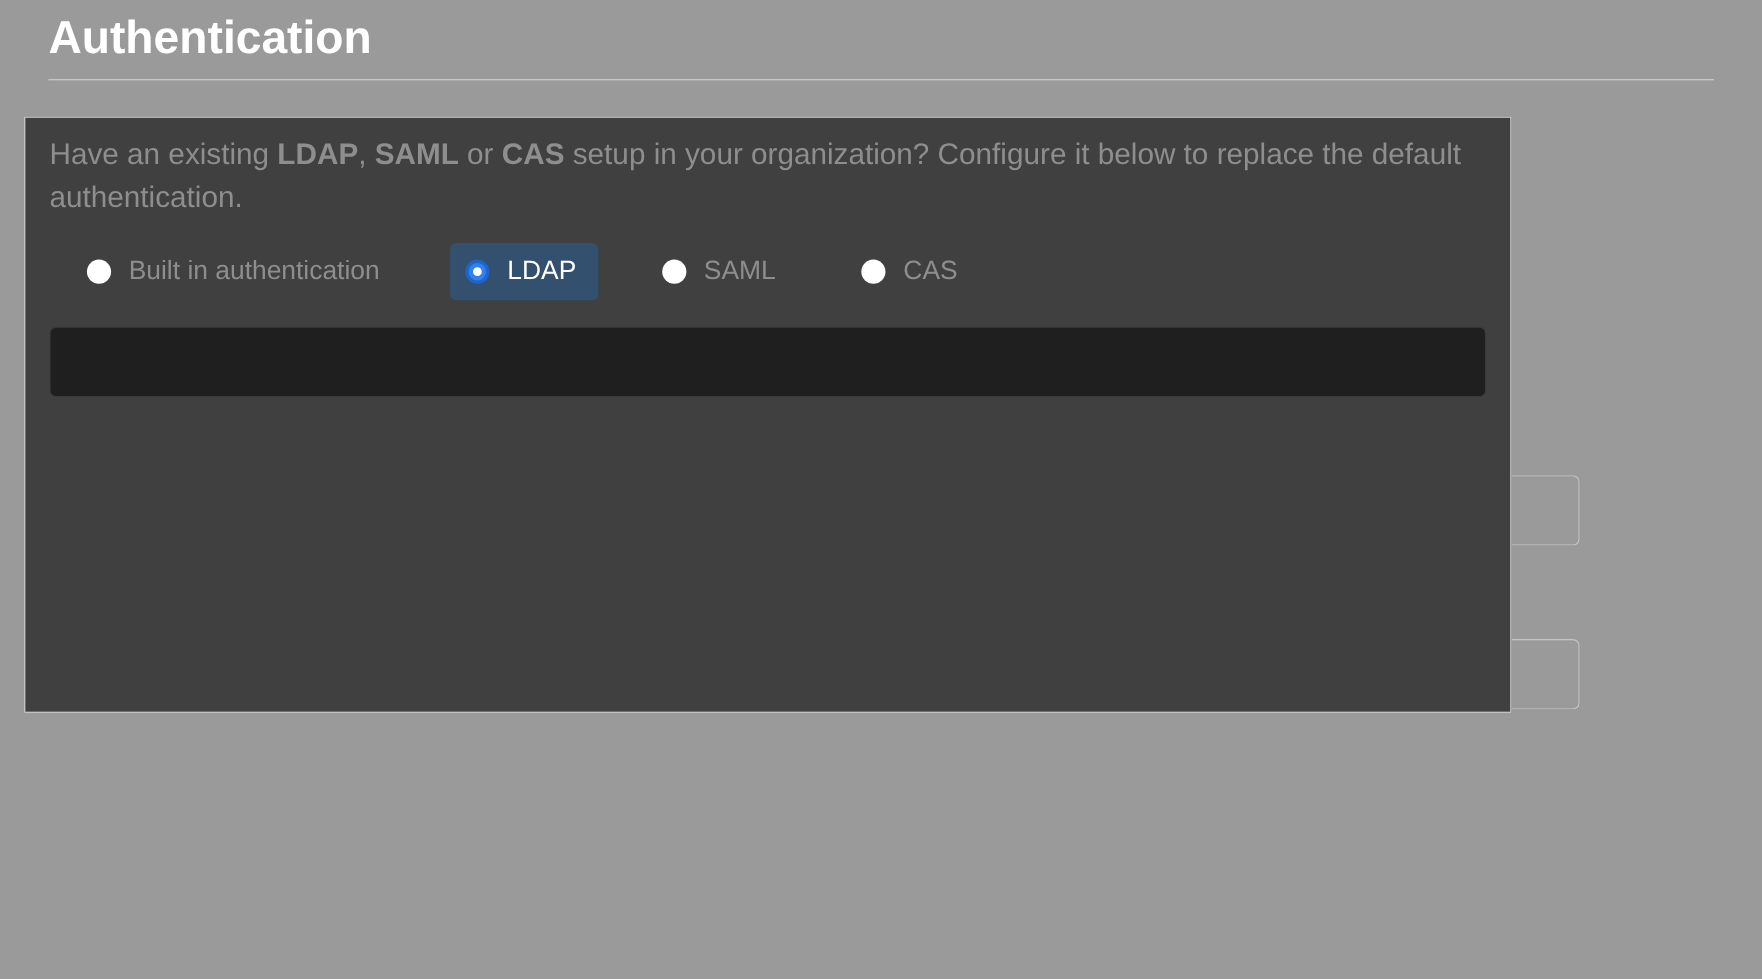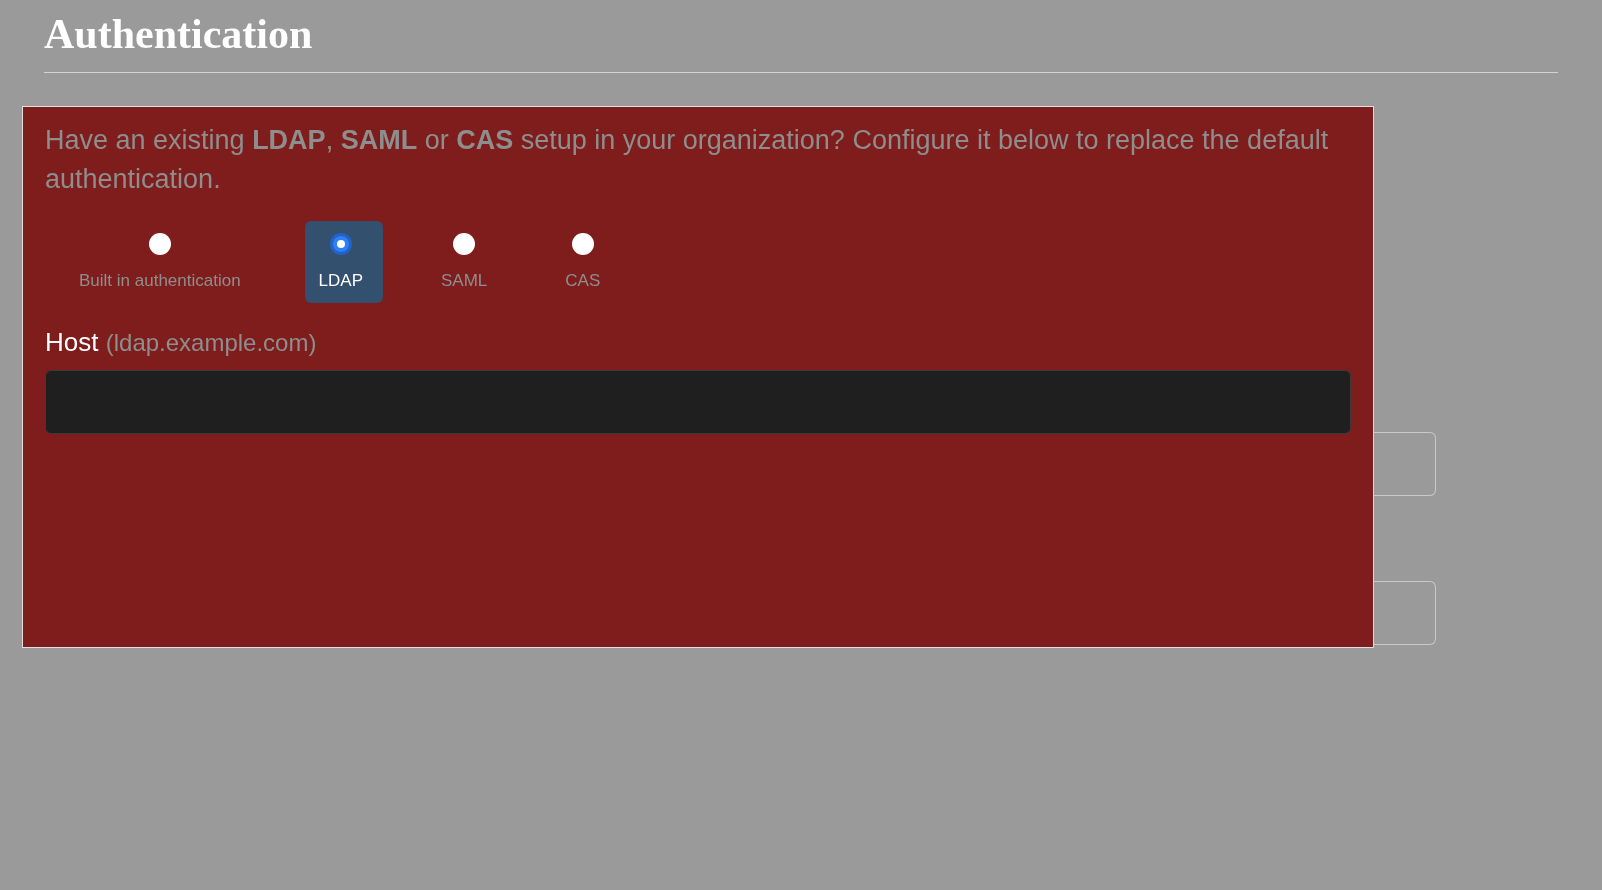--- a/index.html
+++ b/index.html
@@ -9,21 +9,20 @@
   }
   html, body {
     width: 1602px;
     height: 890px;
     font-family: -apple-system, BlinkMacSystemFont, "Segoe UI", Helvetica, Arial, sans-serif;
     background: #9a9a9a;
     color: #c9c9c9;
   }
   .page {
     padding: 10px 44px 0 44px;
-    font-family: Liberation Serif, serif;
   }
   .page-title {
     font-size: 42px;
     font-weight: 600;
     color: #ffffff;
     margin-bottom: 14px;
   }
   .hr {
     height: 1px;
     background: #d4d4d4;
@@ -31,21 +30,21 @@
     margin-bottom: 24px;
   }
 
   
   .overlay-wrap {
     position: absolute;
     left: 22px;
     top: 106px;
     width: 1352px;
     height: 542px;
-    background: #7f1d1d;
+    background: #404040;
     border: 1px solid #e0e0e0;
     padding: 14px 22px 14px 22px;
   }
 
   .overlay-intro {
     font-size: 27px;
     line-height: 1.45;
     color: #8e8e8e;
     margin-bottom: 22px;
   }
@@ -58,26 +57,25 @@
     display: flex;
     align-items: center;
     gap: 44px;
     margin-bottom: 24px;
     padding-left: 20px;
   }
   .radio-item {
     display: flex;
     align-items: center;
     gap: 16px;
-    font-size: 17px;
+    font-size: 24px;
     color: #8e8e8e;
     padding: 12px 20px 12px 14px;
     border-radius: 6px;
     cursor: pointer;
-    flex-direction: column;
   }
   .radio-item.selected {
     background: #33506f;
     color: #ffffff;
   }
   .radio-outer {
     width: 22px;
     height: 22px;
     border-radius: 50%;
     background: #ffffff;
@@ -237,21 +235,17 @@
       <span>SAML</span>
     </label>
     <label class="radio-item">
       <span class="radio-outer"></span>
       <span>CAS</span>
     </label>
   </div>
 
 
   <div class="field-block">
-    <div class="field-label">
-      <span>Host</span>
-      <span class="hint">(ldap.example.com)</span>
-    </div>
     <input type="text" class="text-input" value="" style="">
   </div>
 
 
 </div>
 
 </body></html>

